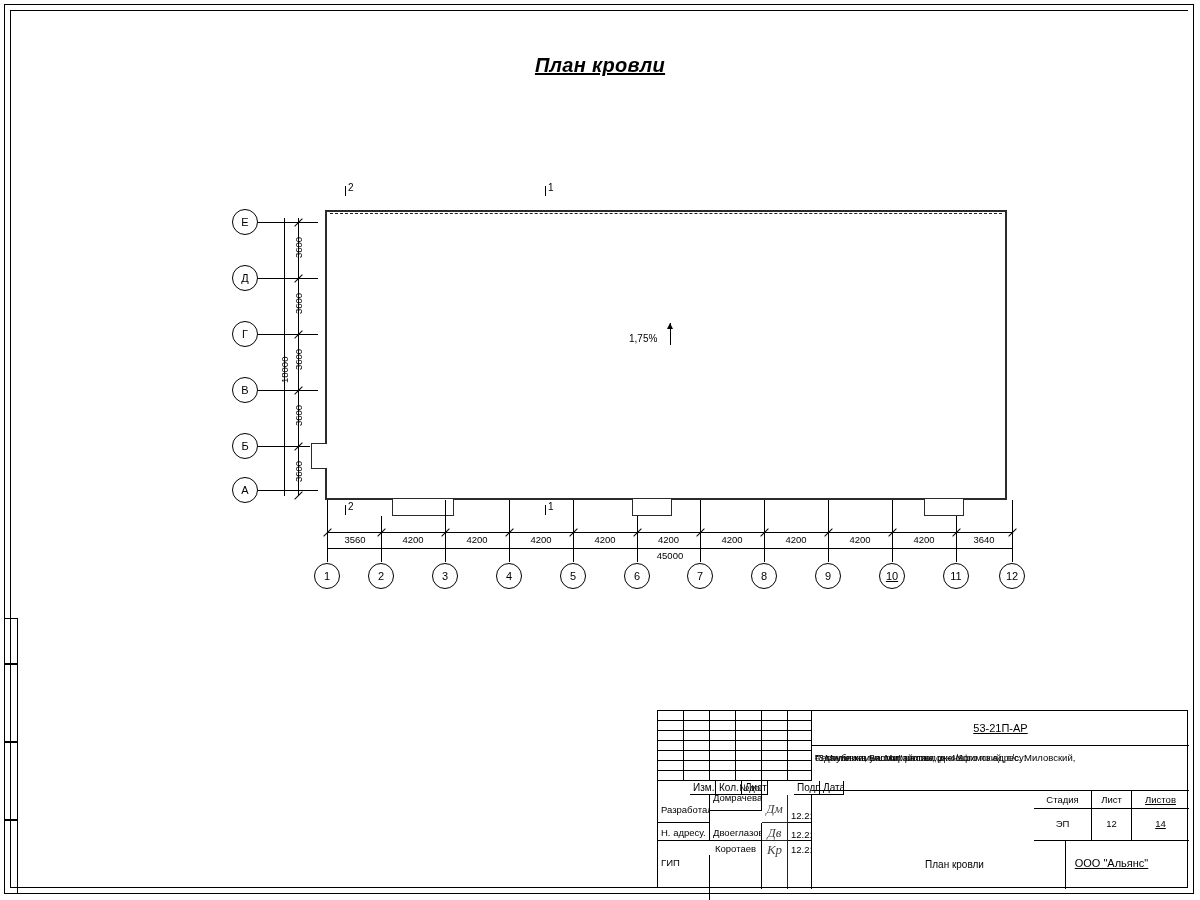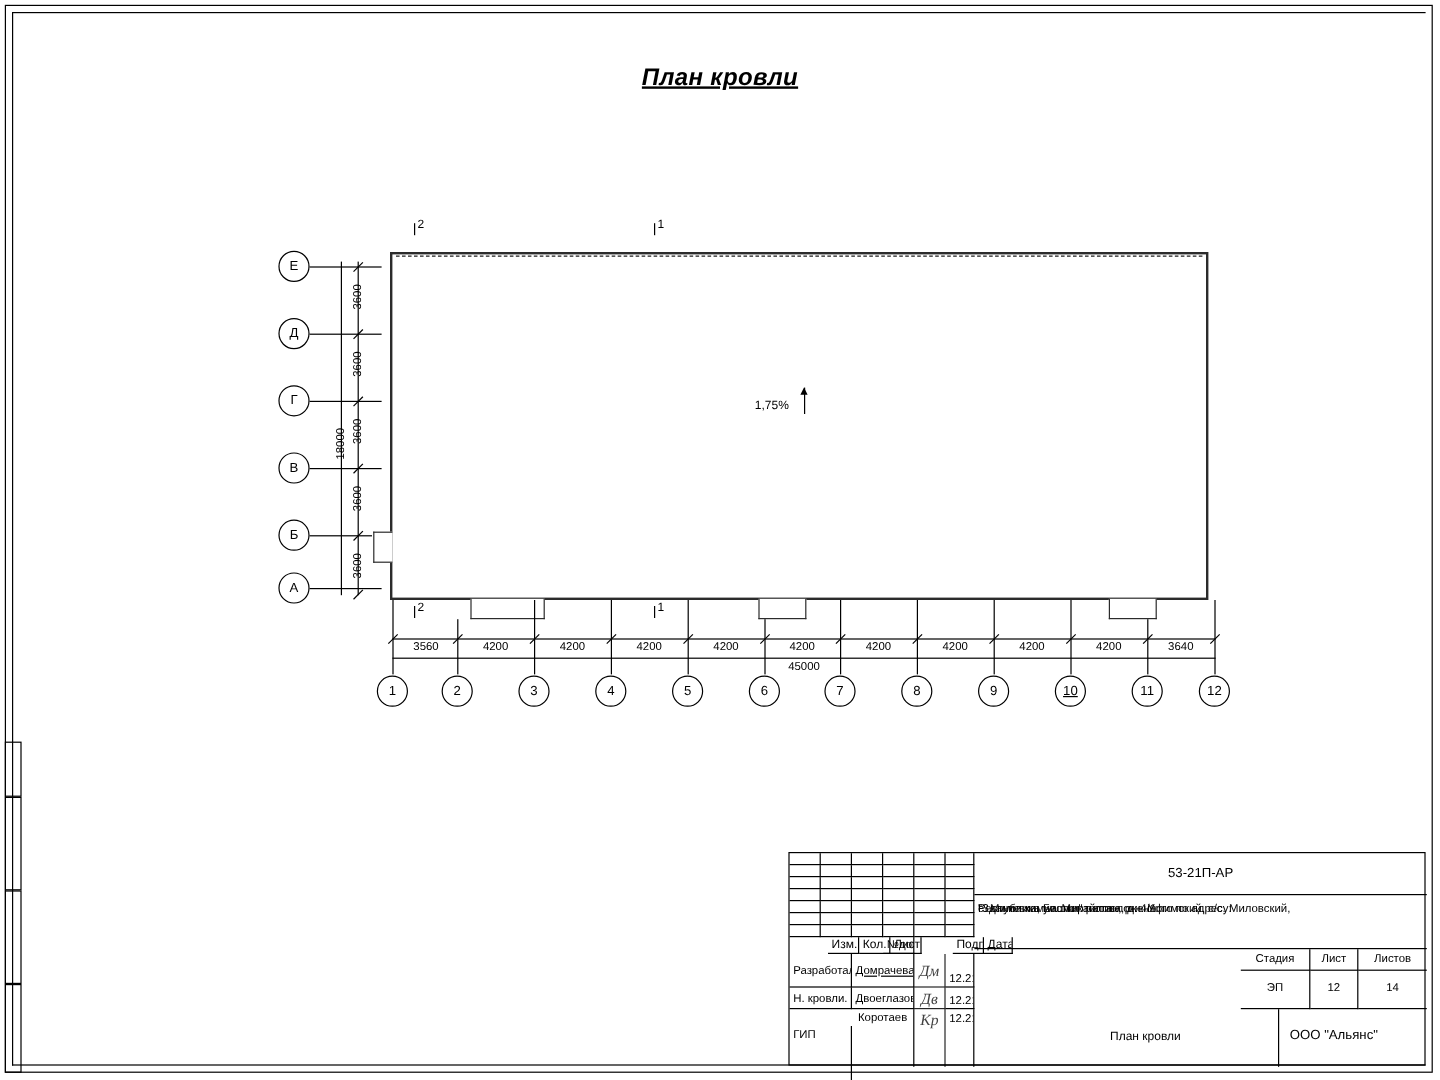--- a/index.html
+++ b/index.html
@@ -201,21 +201,21 @@
     font-size: 9.5px;
   }
   .tb div { position: absolute; box-sizing: border-box; }
   .tb .cell {
     border-right: 1px solid #000;
     border-bottom: 1px solid #000;
     padding: 1px 3px;
     overflow: hidden;
     white-space: nowrap;
   }
-  .tb .nb-r { border-right: none; }
+  .tb .nb-r { border-right: none; text-decoration: underline; }
   .tb .nb-b { border-bottom: none; }
   .tb .c { text-align: center; }
   .tb .big { font-size: 11px; }
   .tb .mid { font-size: 10px; margin-left: 32px; }
   .sig {
     font-family: "Liberation Serif", serif;
     font-style: italic;
     font-size: 13px;
     color: #222;
     opacity: .85;
@@ -430,25 +430,25 @@
     <div class="cell" style="left:130px;top:60px; width:24px; height:10px;"></div>
 
     <div class="cell c mid" style="left:0;   top:70px; width:26px; height:14px; line-height:12px;">Изм.</div>
     <div class="cell c mid" style="left:26px; top:70px; width:26px; height:14px; line-height:12px;">Кол.</div>
     <div class="cell c mid" style="left:52px; top:70px; width:26px; height:14px; line-height:12px;">Лист</div>
     <div class="cell c" style="left:78px; top:70px; width:26px; height:14px; line-height:12px;">№док.</div>
     <div class="cell c mid" style="left:104px;top:70px; width:26px; height:14px; line-height:12px;">Подп.</div>
     <div class="cell c mid" style="left:130px;top:70px; width:24px; height:14px; line-height:12px;">Дата</div>
 
     <div class="cell" style="left:0; top:84px; width:52px; height:28px; padding-top:9px;">Разработал</div>
-    <div class="cell c" style="left:52px; top:84px; width:52px; height:28px; padding-top:9px;text-decoration:underline;">Домрачева</div>
+    <div class="cell c" style="left:52px; top:72px; width:52px; height:28px; padding-top:9px;">Домрачева</div>
     <div class="cell c sig" style="left:104px; top:84px; width:26px; height:28px; padding-top:6px;">Дм</div>
     <div class="cell c" style="left:130px; top:84px; width:24px; height:28px; padding-top:15px;">12.21</div>
 
-    <div class="cell" style="left:0; top:112px; width:52px; height:18px; padding-top:4px;">Н. кровли.</div>
+    <div class="cell" style="left:0; top:112px; width:52px; height:18px; padding-top:4px;">Н. адресу.</div>
     <div class="cell c" style="left:52px; top:112px; width:52px; height:18px; padding-top:4px;">Двоеглазов</div>
     <div class="cell c sig" style="left:104px; top:112px; width:26px; height:18px; padding-top:2px;">Дв</div>
     <div class="cell c" style="left:130px; top:112px; width:24px; height:18px; padding-top:6px;">12.21</div>
 
     <div class="cell nb-b" style="left:0; top:144px; width:52px; height:48px; padding-top:2px;">ГИП</div>
     <div class="cell c nb-b" style="left:52px; top:130px; width:52px; height:48px; padding-top:2px;">Коротаев</div>
     <div class="cell c sig nb-b" style="left:104px; top:130px; width:26px; height:48px; padding-top:1px;">Кр</div>
     <div class="cell c nb-b" style="left:130px; top:130px; width:24px; height:48px; padding-top:3px;">12.21</div>
 
 

